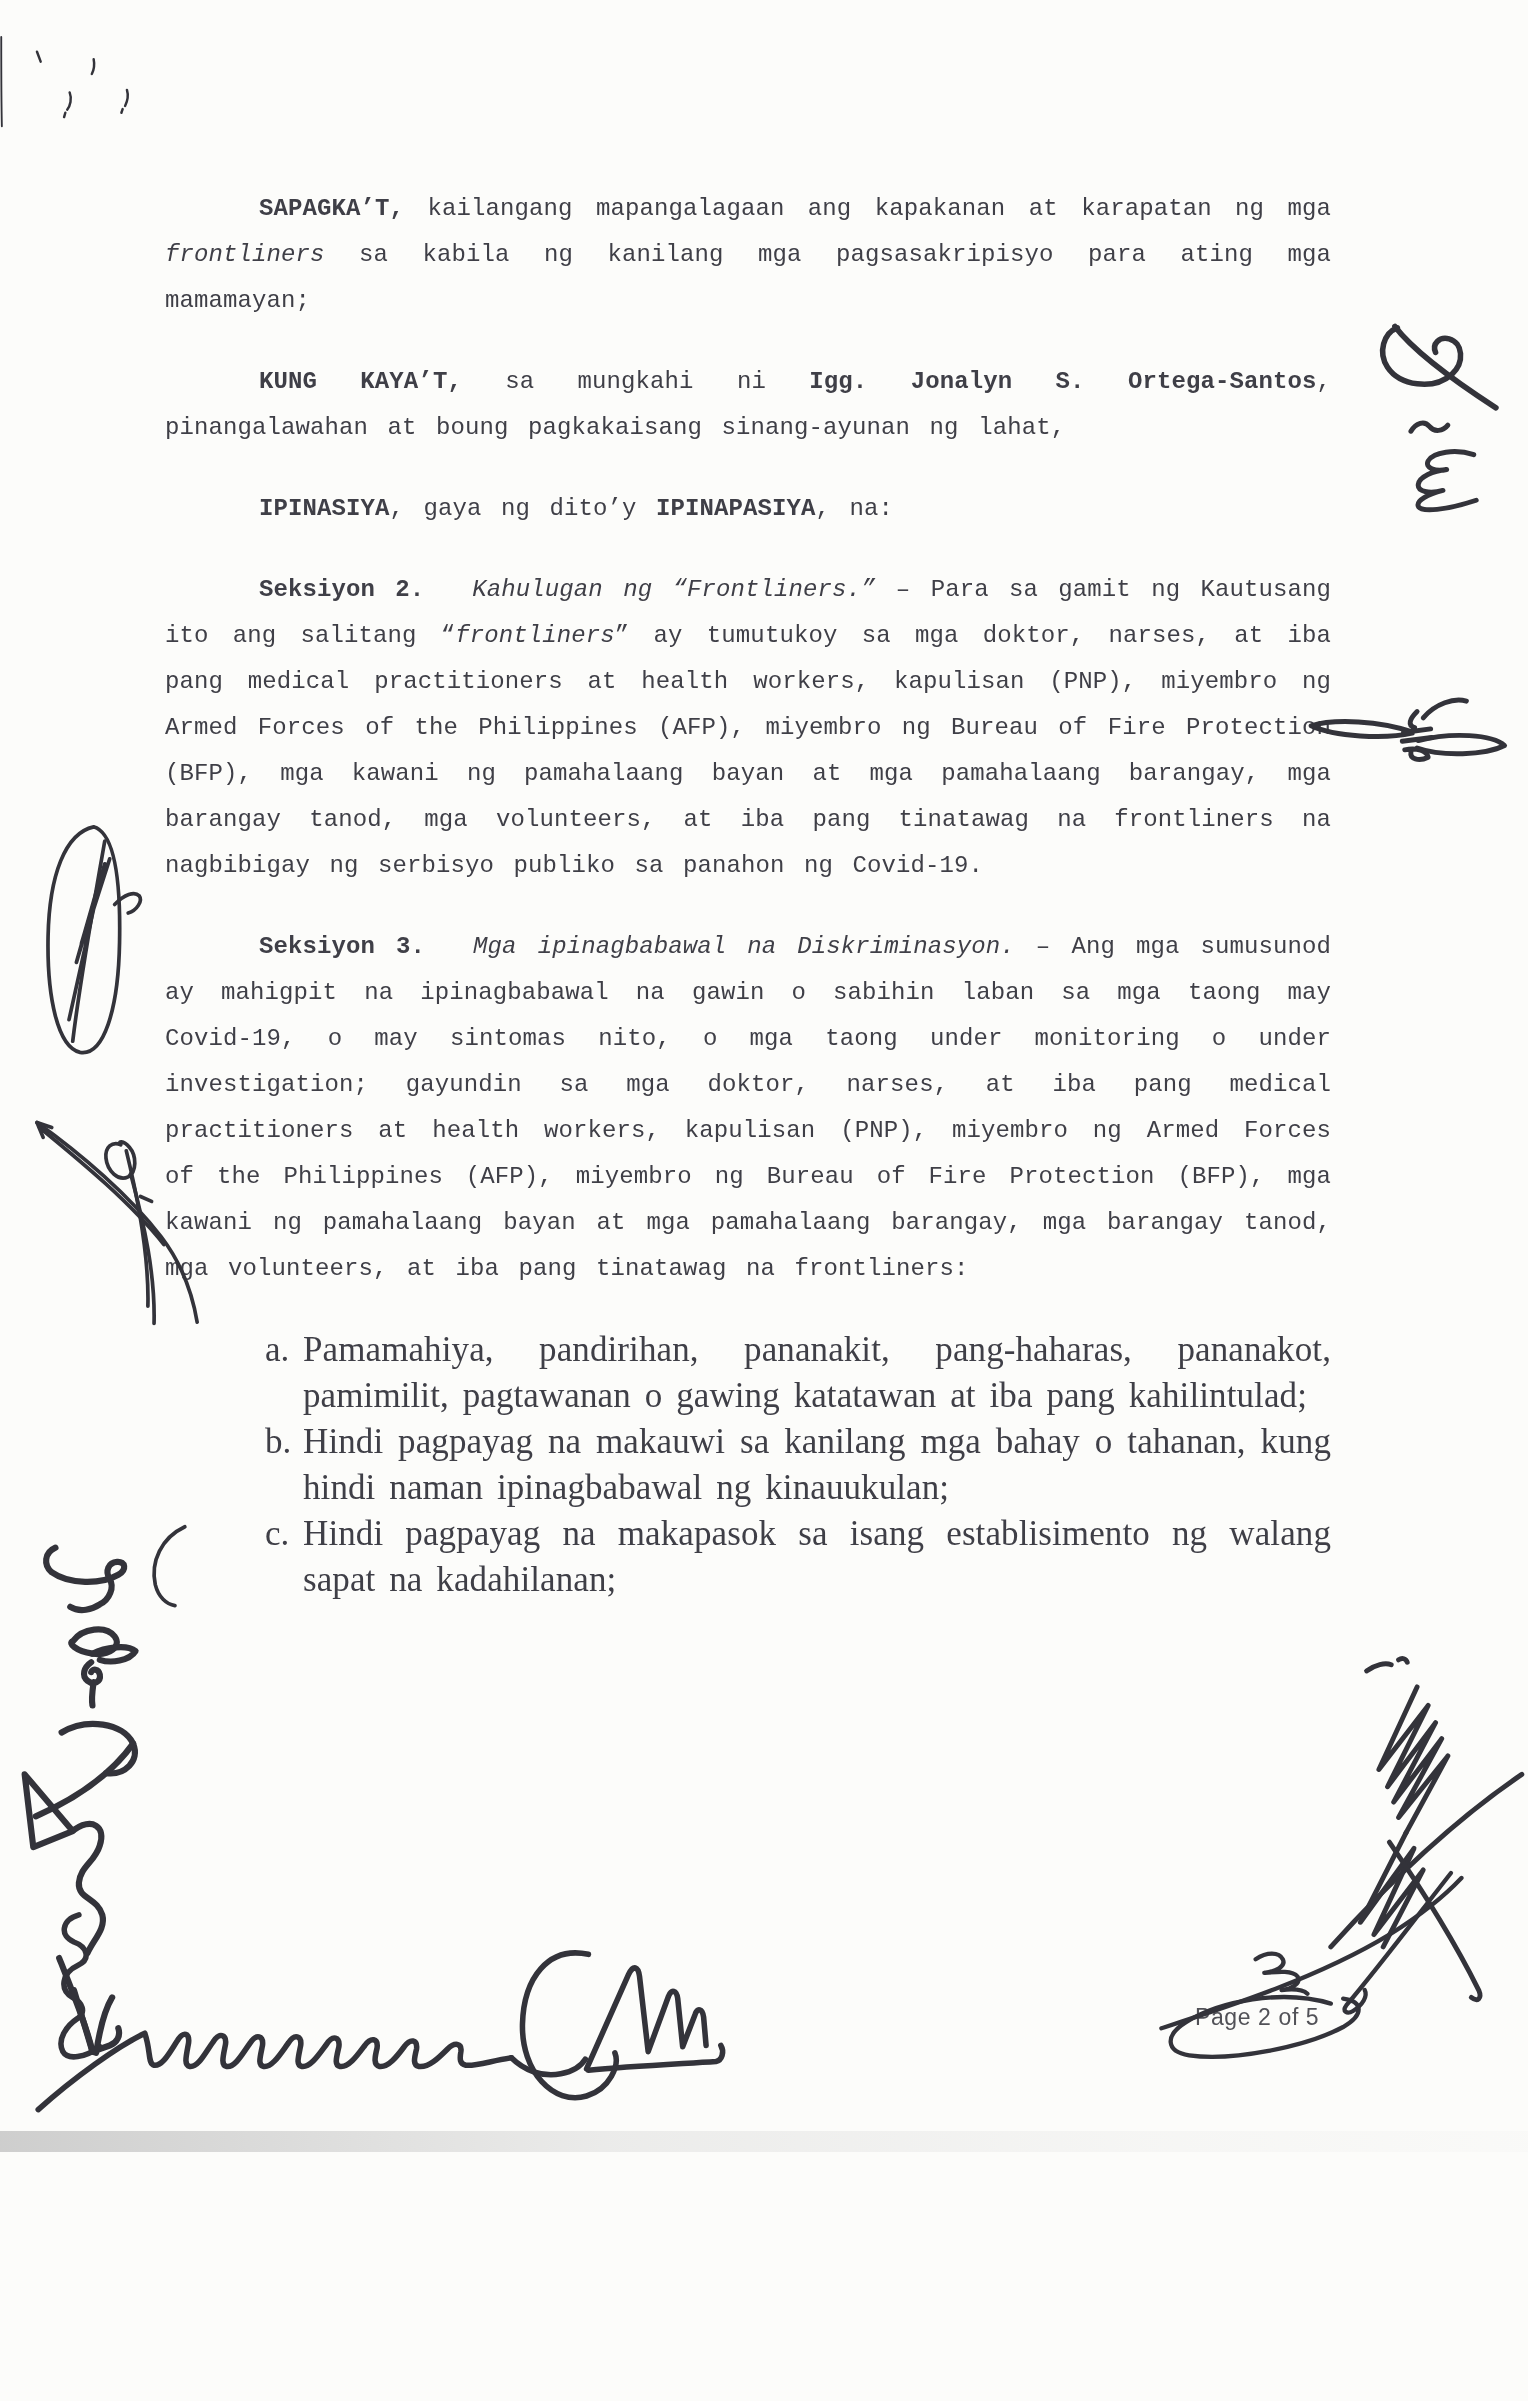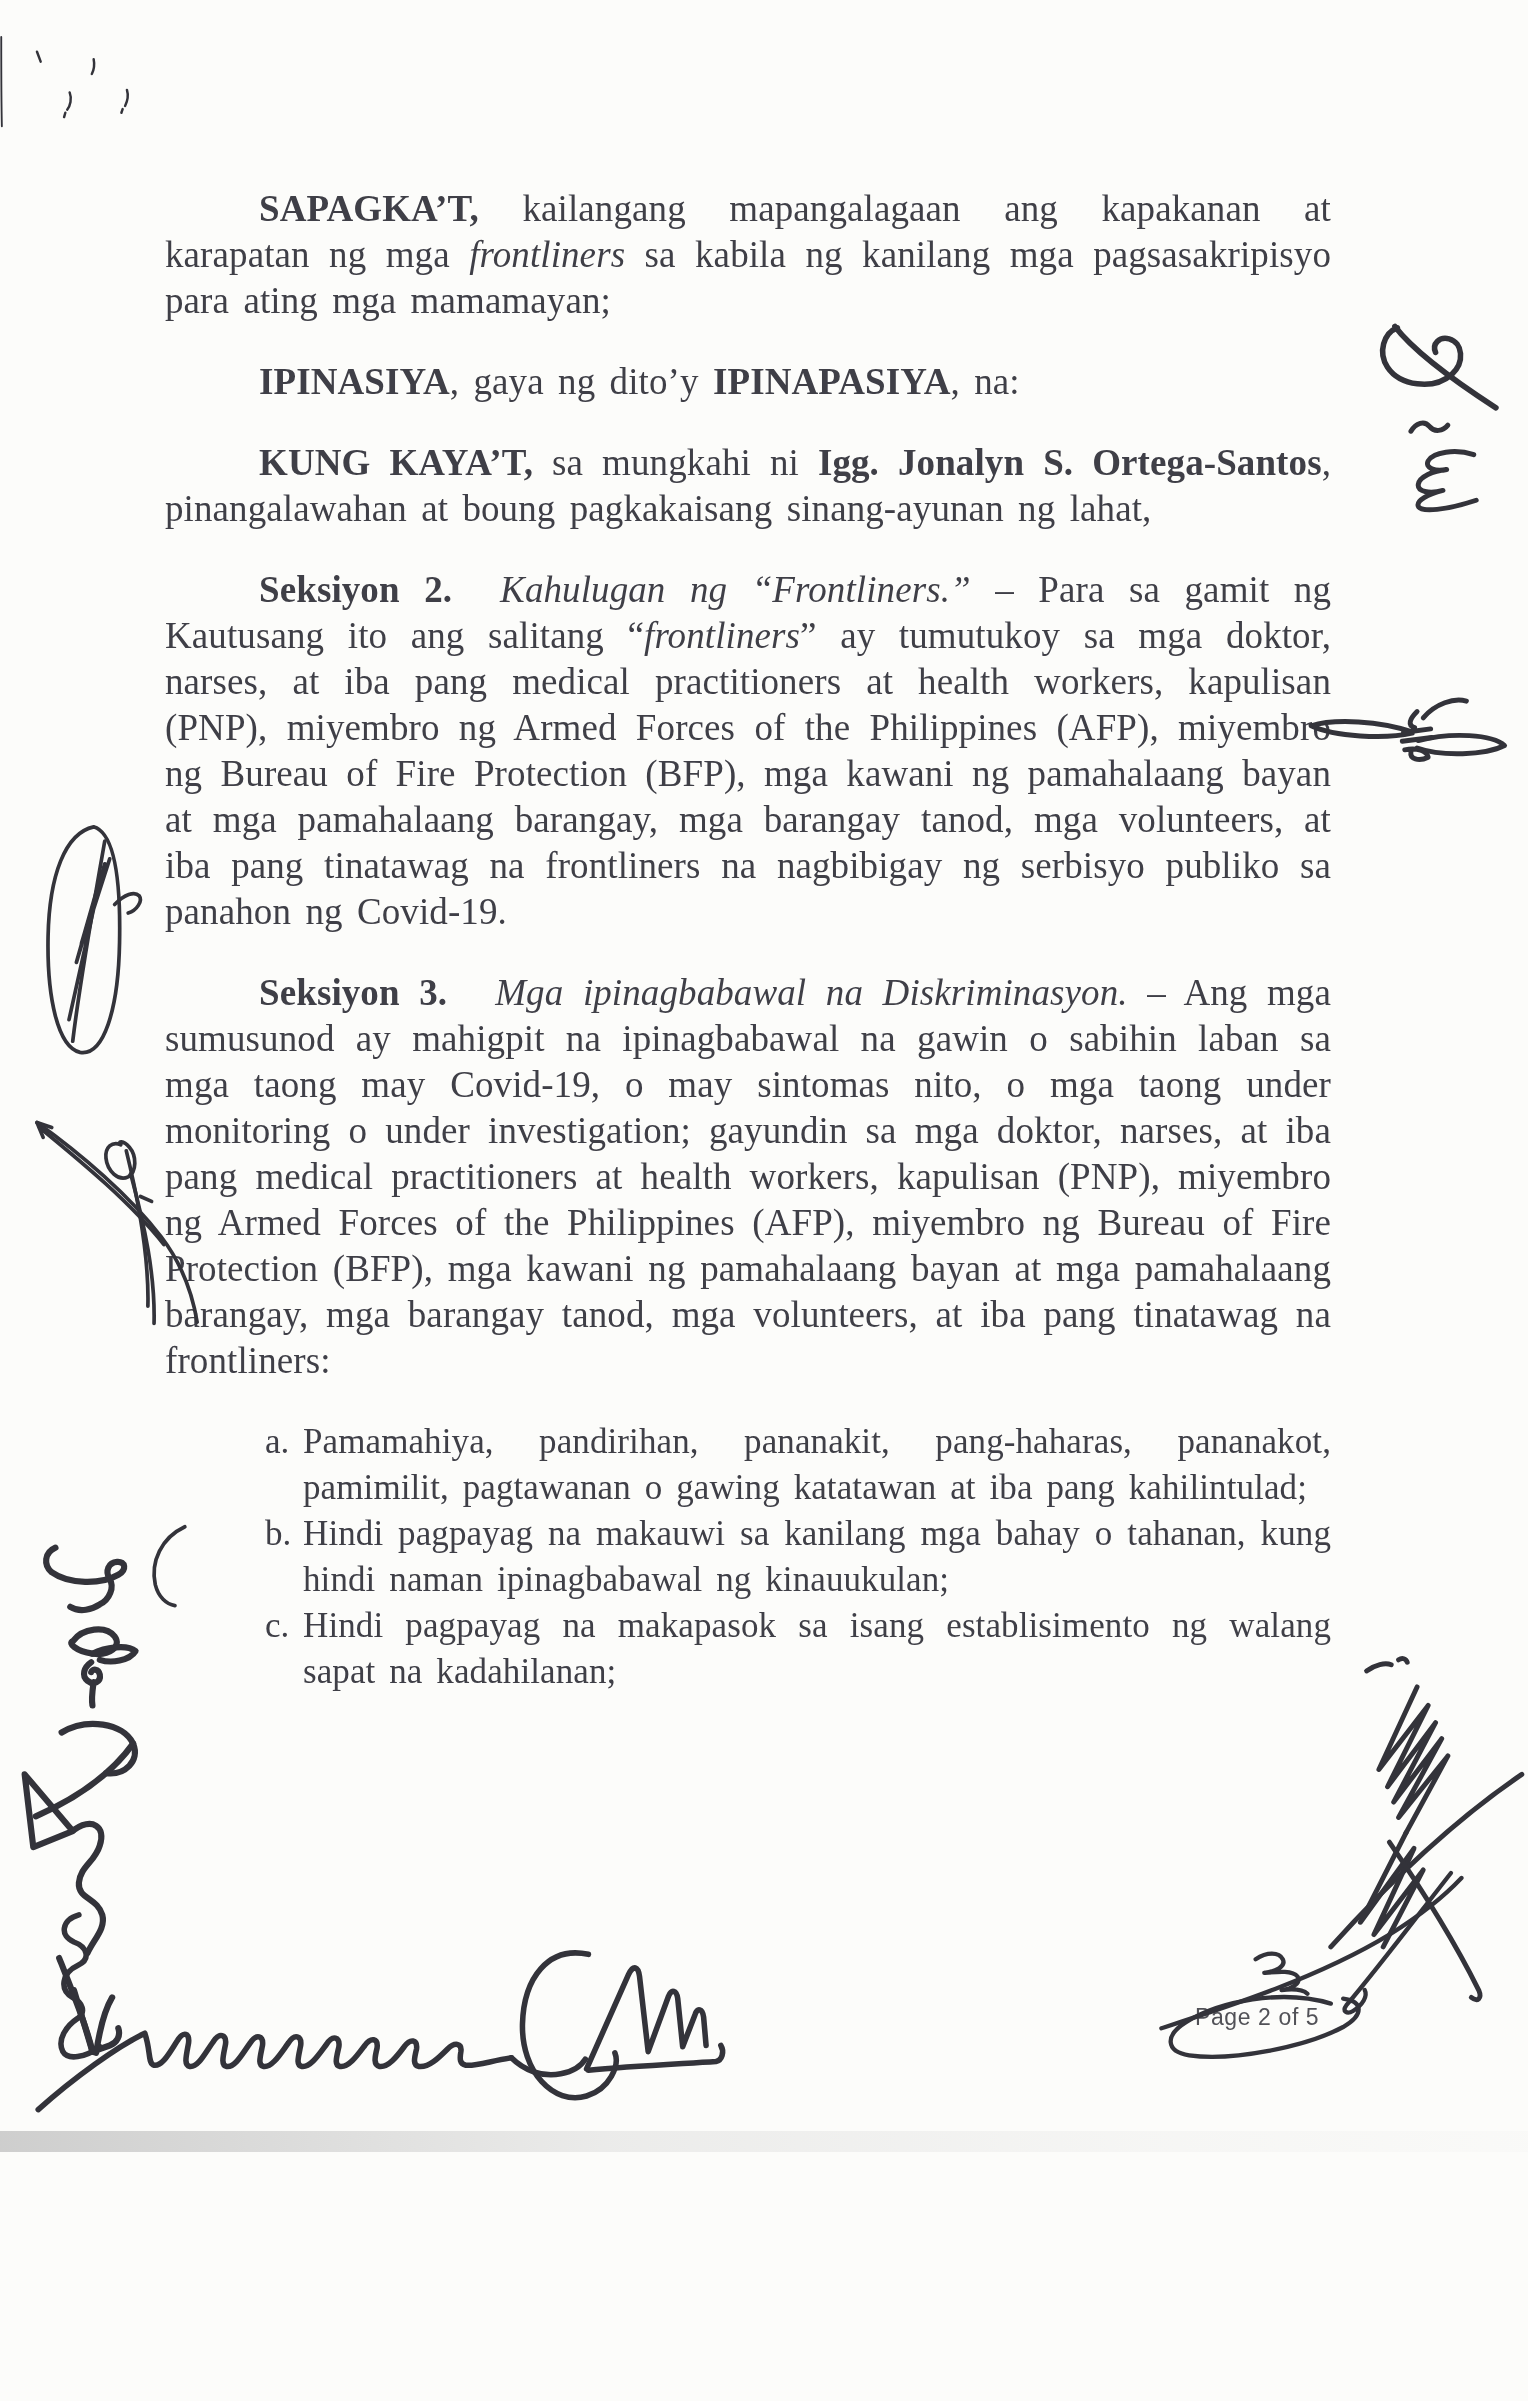--- a/index.html
+++ b/index.html
@@ -8,25 +8,26 @@
     width:1528px;height:2401px;
     background:#fcfcfa;
     overflow:hidden;
     font-family:"Liberation Serif", serif;
   }
   .content{
     position:absolute;left:165px;top:186px;width:1166px;
     color:#3f3f47;
   }
   .para{
-    font-size:37px;line-height:46px;font-weight:500;
+    font-size:24px;line-height:46px;font-weight:500;
     text-align:justify;
     text-indent:94px;
     word-spacing:5px;letter-spacing:0.1px;
     margin:0 0 35px 0;
+    font-family:Liberation Mono, monospace;
   }
   .para .b{font-weight:700;}
   .para .i{font-style:italic;}
   .seg-gap{display:inline-block;width:48px;}
   .list{padding-left:100px;margin-top:12.3px;}
   .list-item{display:flex;font-size:35px;line-height:46px;font-weight:500;color:#3f3f47;}
   .li-marker{width:38px;flex:none;}
   .li-text{flex:1;text-align:justify;word-spacing:5px;letter-spacing:0.1px;}
   .footer{
     position:absolute;left:1195px;top:2004px;
@@ -41,22 +42,22 @@
     background:linear-gradient(to right, rgba(120,120,122,0.35), rgba(160,160,162,0.18) 40%, rgba(190,190,192,0.10) 75%, rgba(200,200,202,0.05));
   }
 </style>
 </head>
 <body>
 
 <div class="page">
 
   <div class="content">
     <p class="para"><span class="b">SAPAGKA’T,</span><span> kailangang mapangalagaan ang kapakanan at karapatan ng mga </span><span class="i">frontliners</span><span> sa kabila ng kanilang mga pagsasakripisyo para ating mga mamamayan;</span></p>
+    <p class="para"><span class="b">KUNG KAYA’T,</span><span> sa mungkahi ni </span><span class="b">Igg. Jonalyn S. Ortega-Santos</span><span>, pinangalawahan at boung pagkakaisang sinang-ayunan ng lahat,</span></p>
     <p class="para"><span class="b">IPINASIYA</span><span>, gaya ng dito’y </span><span class="b">IPINAPASIYA</span><span>, na:</span></p>
-    <p class="para"><span class="b">KUNG KAYA’T,</span><span> sa mungkahi ni </span><span class="b">Igg. Jonalyn S. Ortega-Santos</span><span>, pinangalawahan at boung pagkakaisang sinang-ayunan ng lahat,</span></p>
     <p class="para"><span class="b">Seksiyon 2.</span><span class="seg-gap"></span><span class="i">Kahulugan ng “Frontliners.”</span><span> – Para sa gamit ng Kautusang ito ang salitang “</span><span class="i">frontliners</span><span>” ay tumutukoy sa mga doktor, narses, at iba pang medical practitioners at health workers, kapulisan (PNP), miyembro ng Armed Forces of the Philippines (AFP), miyembro ng Bureau of Fire Protection (BFP), mga kawani ng pamahalaang bayan at mga pamahalaang barangay, mga barangay tanod, mga volunteers, at iba pang tinatawag na frontliners na nagbibigay ng serbisyo publiko sa panahon ng Covid-19.</span></p>
     <p class="para"><span class="b">Seksiyon 3.</span><span class="seg-gap"></span><span class="i">Mga ipinagbabawal na Diskriminasyon.</span><span> – Ang mga sumusunod ay mahigpit na ipinagbabawal na gawin o sabihin laban sa mga taong may Covid-19, o may sintomas nito, o mga taong under monitoring o under investigation; gayundin sa mga doktor, narses, at iba pang medical practitioners at health workers, kapulisan (PNP), miyembro ng Armed Forces of the Philippines (AFP), miyembro ng Bureau of Fire Protection (BFP), mga kawani ng pamahalaang bayan at mga pamahalaang barangay, mga barangay tanod, mga volunteers, at iba pang tinatawag na frontliners:</span></p>
 
     <div class="list">
       <div class="list-item">
         <span class="li-marker">a.</span>
         <span class="li-text">Pamamahiya, pandirihan, pananakit, pang-haharas, pananakot, pamimilit, pagtawanan o gawing katatawan at iba pang kahilintulad;</span>
       </div>
       <div class="list-item">
         <span class="li-marker">b.</span>

